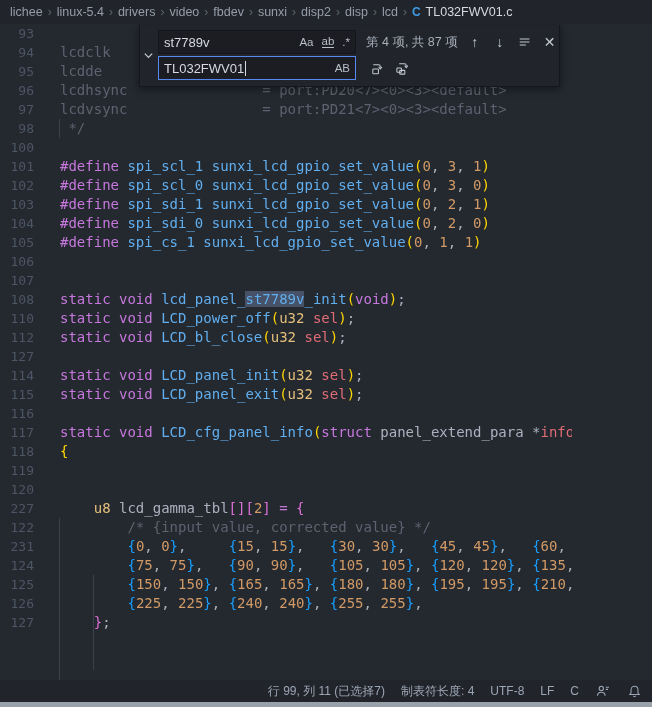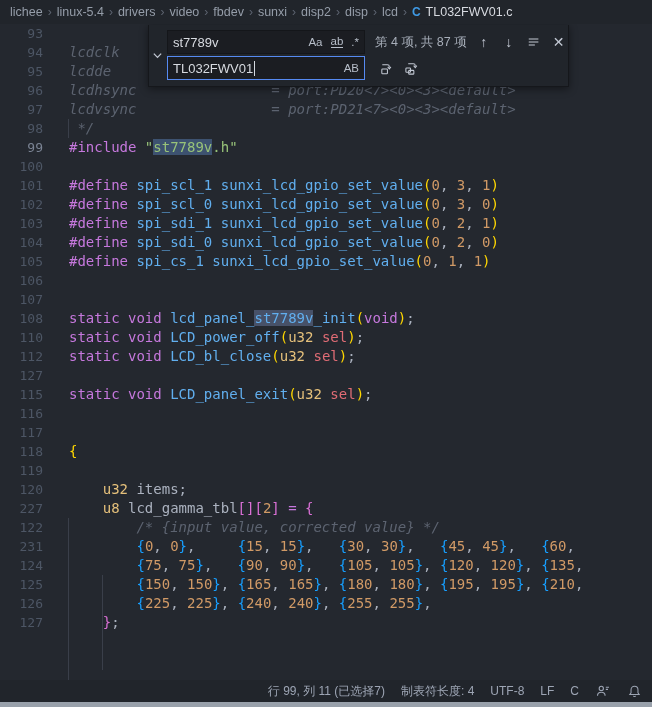--- a/index.html
+++ b/index.html
@@ -5,29 +5,29 @@
   html,body{margin:0;padding:0;}
   body{width:652px;height:707px;position:relative;overflow:hidden;background:#24282f;
        font-family:"Liberation Sans","DejaVu Sans",sans-serif;-webkit-font-smoothing:antialiased;}
   .breadcrumb-bar{position:absolute;top:0;left:0;width:652px;height:24px;background:#21252b;
        display:flex;align-items:center;padding-left:10px;box-sizing:border-box;
        font-size:12.5px;color:#959da9;white-space:nowrap;z-index:3;}
   .bc-item{cursor:default;}
   .bc-sep{color:#5d6470;margin:0 5px;font-size:12px;}
   .bc-file{color:#d7dae0;}
   .bc-cicon{color:var(--c_icon);font-weight:bold;font-size:12px;margin-right:5px;}
-  .editor{position:absolute;top:24px;left:0;width:572px;height:656px;overflow:hidden;background:#24282f;margin-left:9px;}
+  .editor{position:absolute;top:24px;left:0;width:572px;height:656px;overflow:hidden;background:#24282f;}
   .code-pane{position:absolute;top:0;left:0;width:574px;height:656px;overflow:hidden;}
   .crow{display:flex;height:19px;position:relative;}
   .ln{flex:none;width:34px;text-align:right;font:13px/19px "DejaVu Sans Mono",monospace;color:#4d5665;}
   .ln.active{color:#7b8494;}
   .crow pre{margin:0 0 0 26px;font:14px/19px "DejaVu Sans Mono",monospace;color:var(--default_text);white-space:pre;}
   .tk-kw{color:var(--keyword);} .tk-fn{color:var(--function);} .tk-str{color:var(--string);}
   .tk-num{color:var(--number);} .tk-type{color:var(--type);} .tk-param{color:var(--parameter);}
-  .tk-com{color:var(--comment);font-style:italic;} .tk-d{color:var(--default_text);}
+  .tk-com{color:var(--comment);} .tk-d{color:var(--default_text);}
   .tk-b1{color:var(--bracket1);} .tk-b2{color:var(--bracket2);} .tk-b3{color:var(--bracket3);}
   .hl-sel{background:var(--selection);} .hl-match{background:var(--find_match);}
   .guide{position:absolute;width:1px;background:#3a3f4a;}
   .minimap{position:absolute;top:0;left:574px;width:64px;height:656px;overflow:hidden;}
   .mm-row{position:absolute;height:1px;border-radius:0.5px;}
   .mm-match{position:absolute;left:0;width:64px;height:2px;background:rgba(208,138,44,0.85);}
   .mm-slider{position:absolute;left:0;width:64px;background:rgba(255,255,255,0.05);}
   .ruler{position:absolute;top:0;left:638px;width:14px;height:656px;}
   .ruler-tick{position:absolute;left:2px;width:9px;height:4px;background:var(--ruler_match);}
   .ruler-bar{position:absolute;left:2px;width:9px;background:var(--ruler_match);}
@@ -85,24 +85,20 @@
       </div>
       <div class="crow">
         <span class="ln">97</span>
         <pre><span class="tk-com">lcdvsync                = port:PD21&lt;7&gt;&lt;0&gt;&lt;3&gt;&lt;default&gt;</span></pre>
       </div>
       <div class="crow">
         <span class="ln">98</span>
         <pre><span class="tk-com"> */</span></pre>
       </div>
       <div class="crow">
-        <span class="ln active">99</span>
-        <pre><span class="tk-kw">#include </span><span class="tk-str">"</span><span class="tk-str hl-sel">st7789v</span><span class="tk-str">.h"</span></pre>
-      </div>
-      <div class="crow">
         <span class="ln">100</span>
         <pre></pre>
       </div>
       <div class="crow">
         <span class="ln">101</span>
         <pre><span class="tk-kw">#define </span><span class="tk-fn">spi_scl_1 sunxi_lcd_gpio_set_value</span><span class="tk-b1">(</span><span class="tk-num">0</span><span class="tk-d">, </span><span class="tk-num">3</span><span class="tk-d">, </span><span class="tk-num">1</span><span class="tk-b1">)</span></pre>
       </div>
       <div class="crow">
         <span class="ln">102</span>
         <pre><span class="tk-kw">#define </span><span class="tk-fn">spi_scl_0 sunxi_lcd_gpio_set_value</span><span class="tk-b1">(</span><span class="tk-num">0</span><span class="tk-d">, </span><span class="tk-num">3</span><span class="tk-d">, </span><span class="tk-num">0</span><span class="tk-b1">)</span></pre>
@@ -136,40 +132,44 @@
       </div>
       <div class="crow">
         <span class="ln">112</span>
         <pre><span class="tk-kw">static void </span><span class="tk-fn">LCD_bl_close</span><span class="tk-b1">(</span><span class="tk-type">u32 </span><span class="tk-param">sel</span><span class="tk-b1">)</span><span class="tk-d">;</span></pre>
       </div>
       <div class="crow">
         <span class="ln">127</span>
         <pre></pre>
       </div>
       <div class="crow">
+        <span class="ln">114</span>
+        <pre><span class="tk-kw">static void </span><span class="tk-fn">LCD_panel_init</span><span class="tk-b1">(</span><span class="tk-type">u32 </span><span class="tk-param">sel</span><span class="tk-b1">)</span><span class="tk-d">;</span></pre>
+      </div>
+      <div class="crow">
         <span class="ln">115</span>
         <pre><span class="tk-kw">static void </span><span class="tk-fn">LCD_panel_exit</span><span class="tk-b1">(</span><span class="tk-type">u32 </span><span class="tk-param">sel</span><span class="tk-b1">)</span><span class="tk-d">;</span></pre>
       </div>
       <div class="crow">
         <span class="ln">116</span>
         <pre></pre>
       </div>
       <div class="crow">
         <span class="ln">117</span>
+        <pre><span class="tk-kw">static void </span><span class="tk-fn">LCD_cfg_panel_info</span><span class="tk-b1">(</span><span class="tk-kw">struct </span><span class="tk-d">panel_extend_para </span><span class="tk-d">*</span><span class="tk-param">info</span></pre>
       </div>
       <div class="crow">
         <span class="ln">118</span>
         <pre><span class="tk-b1">{</span></pre>
       </div>
       <div class="crow">
         <span class="ln">119</span>
       </div>
       <div class="crow">
         <span class="ln">120</span>
-        <pre><span class="tk-d">    </span><span class="tk-type">u32 </span><span class="tk-d">items</span><span class="tk-d">;</span></pre>
       </div>
       <div class="crow">
         <span class="ln">227</span>
         <pre><span class="tk-d">    </span><span class="tk-type">u8 </span><span class="tk-d">lcd_gamma_tbl</span><span class="tk-b2">[]</span><span class="tk-b2">[</span><span class="tk-num">2</span><span class="tk-b2">]</span><span class="tk-d"> </span><span class="tk-kw">= </span><span class="tk-b2">{</span></pre>
       </div>
       <div class="crow">
         <span class="ln">122</span>
         <pre><span class="tk-d">        </span><span class="tk-com">/* {input value, corrected value} */</span></pre>
       </div>
       <div class="crow">

